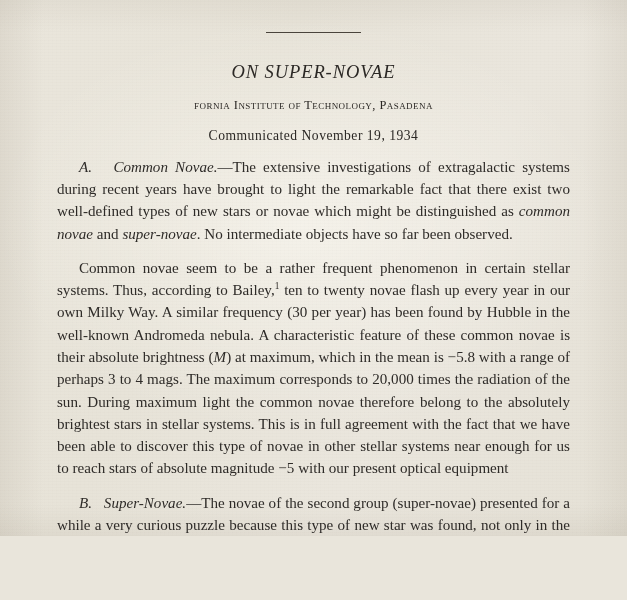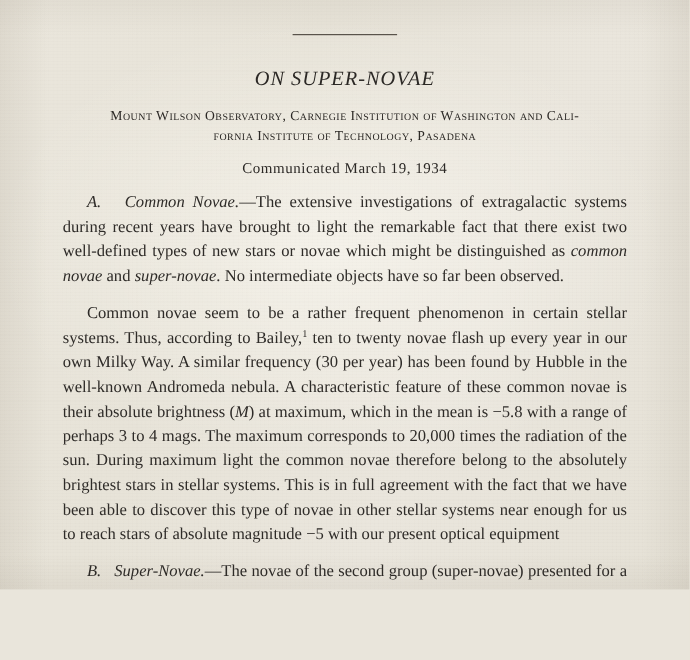--- a/index.html
+++ b/index.html
@@ -142,25 +142,24 @@
   <div class="content">
 
     <div class="top-rule-wrap">
       <span class="top-rule"></span>
     </div>
 
     <h1 class="title">ON SUPER-NOVAE</h1>
 
 
     <div class="affiliation">
-      <span>Mount Wilson Observatory, Carnegie Institution of Washington and Cali-</span>
       <span class="line2">fornia Institute of Technology, Pasadena</span>
     </div>
 
-    <div class="communicated">Communicated March 19, 1934</div>
+    <div class="communicated">Communicated November 19, 1934</div>
 
     <div class="body-text">
 
       <p><i>A.</i>&nbsp;&nbsp; <i>Common Novae.</i><span>—</span><span>The extensive investigations of extragalactic systems during recent years have brought to light the remarkable fact that there exist two well-defined types of new stars or novae which might be distinguished as </span><i>common novae</i><span> and </span><i>super-novae</i><span>.  No intermediate objects have so far been observed.</span></p>
 
       <p><span>Common novae seem to be a rather frequent phenomenon in certain stellar systems.  Thus, according to Bailey,</span><sup>1</sup><span> ten to twenty novae flash up every year in our own Milky Way.  A similar frequency (30 per year) has been found by Hubble in the well-known Andromeda nebula.  A characteristic feature of these common novae is their absolute brightness (</span><i>M</i><span>) at maximum, which in the mean is −5.8 with a range of perhaps 3 to 4 mags.  The maximum corresponds to 20,000 times the radiation of the sun.  During maximum light the common novae therefore belong to the absolutely brightest stars in stellar systems.  This is in full agreement with the fact that we have been able to discover this type of novae in other stellar systems near enough for us to reach stars of absolute magnitude −5 with our present optical equipment</span></p>
 
       <p><i>B.</i>&nbsp;&nbsp; <i>Super-Novae.</i><span>—</span><span>The novae of the second group (super-novae) presented for a while a very curious puzzle because this type of new star was found, not only in the nearer systems, but apparently all over the accessible</span></p>
 
     </div>

